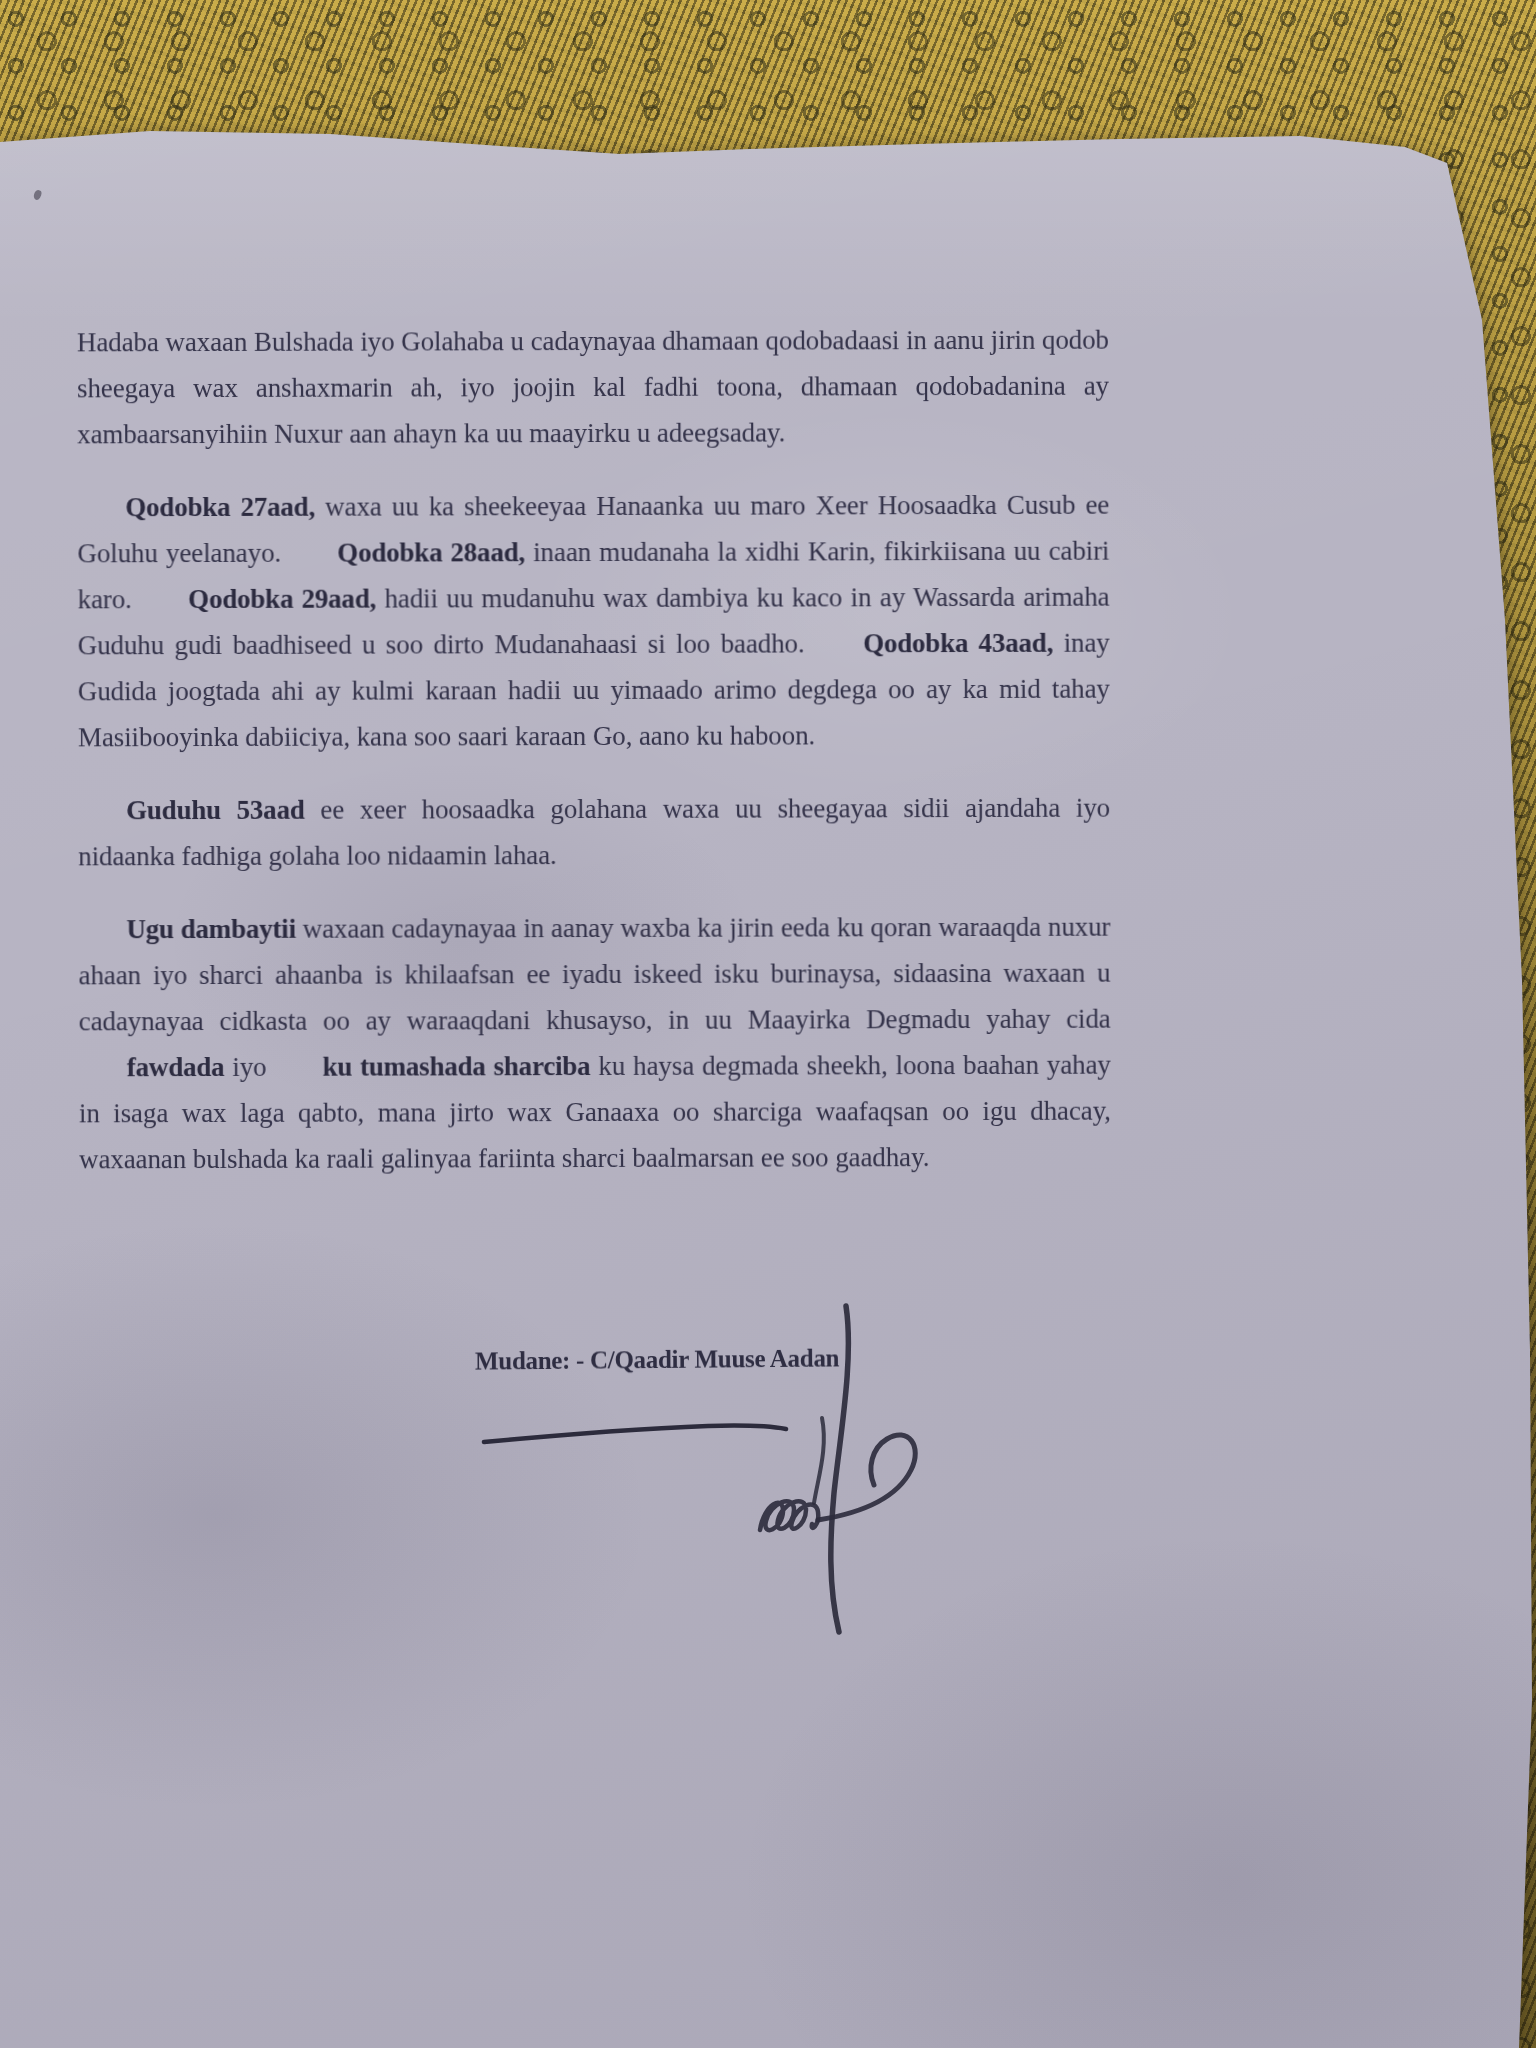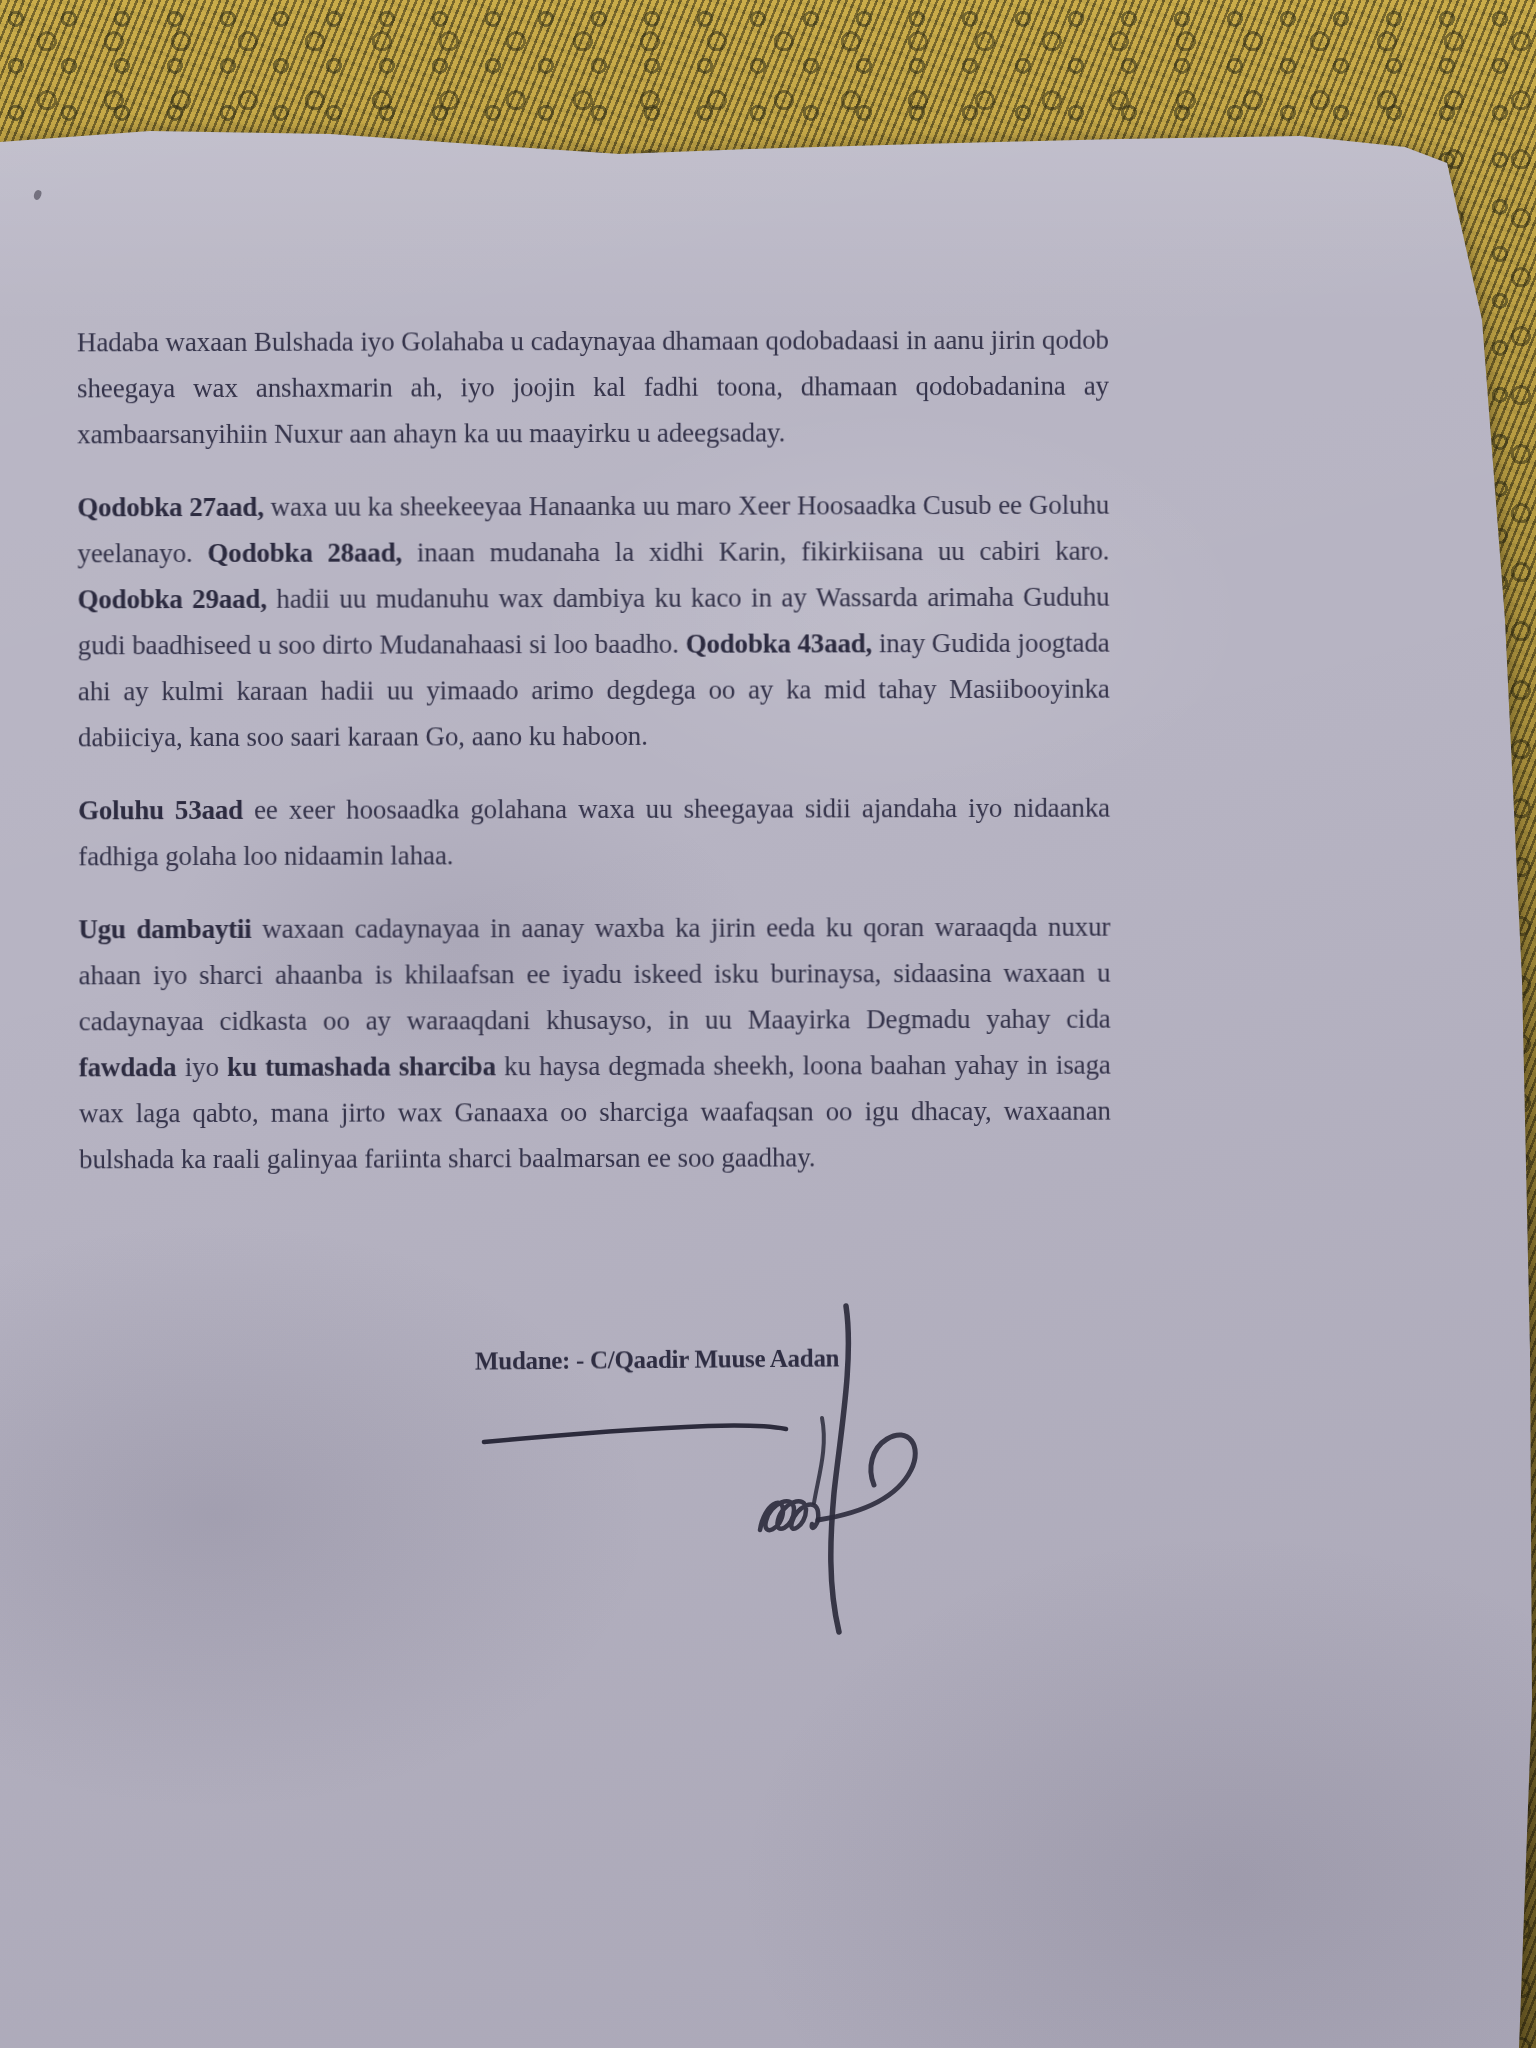--- a/index.html
+++ b/index.html
@@ -49,21 +49,21 @@
   
   .doc-text{
     position:absolute;left:78px;top:318px;width:1032px;
     color:#34334a;
     font-size:27px;line-height:46px;letter-spacing:-0.1px;
     text-align:justify;
     transform:rotate(-0.15deg);
     filter:blur(.25px);
   }
   .doc-text p{margin:0 0 27px 0;}
-  .doc-text b{color:#2c2b40;letter-spacing:-0.2px;}
+  .doc-text b{color:#2c2b40;letter-spacing:-0.2px;margin-left:48px;}
   
   .sig-label{
     position:absolute;left:475px;top:1346px;
     color:#2e2d42;font-weight:bold;font-size:25px;letter-spacing:-0.3px;
     filter:blur(.2px);
     transform:rotate(-0.5deg);
   }
   .sig-line-svg{position:absolute;left:478px;top:1412px;}
   .sig-scribble-svg{position:absolute;left:748px;top:1298px;}
   .ink{stroke:#2c2b3c;fill:none;stroke-linecap:round;stroke-linejoin:round;}
@@ -76,21 +76,21 @@
 
 <div class="paper-wrap">
   <div class="paper">
     <div class="speck"></div>
 
     <div class="doc-text">
       <p><span>Hadaba waxaan Bulshada iyo Golahaba u cadaynayaa dhamaan qodobadaasi in aanu jirin qodob sheegaya wax anshaxmarin ah, iyo joojin kal fadhi toona, dhamaan qodobadanina ay xambaarsanyihiin Nuxur aan ahayn ka uu maayirku u adeegsaday.</span></p>
 
       <p><b>Qodobka 27aad,</b><span> waxa uu ka sheekeeyaa Hanaanka uu maro Xeer Hoosaadka Cusub ee Goluhu yeelanayo. </span><b>Qodobka 28aad,</b><span> inaan mudanaha la xidhi Karin, fikirkiisana uu cabiri karo. </span><b>Qodobka 29aad,</b><span> hadii uu mudanuhu wax dambiya ku kaco in ay Wassarda arimaha Guduhu gudi baadhiseed u soo dirto Mudanahaasi si loo baadho. </span><b>Qodobka 43aad,</b><span> inay Gudida joogtada ahi ay kulmi karaan hadii uu yimaado arimo degdega oo ay ka mid tahay Masiibooyinka dabiiciya, kana soo saari karaan Go, aano ku haboon.</span></p>
 
-      <p><b>Goluhu 53aad</b><span> ee xeer hoosaadka golahana waxa uu sheegayaa sidii ajandaha iyo nidaanka fadhiga golaha loo nidaamin lahaa.</span></p>
+      <p><b>Guduhu 53aad</b><span> ee xeer hoosaadka golahana waxa uu sheegayaa sidii ajandaha iyo nidaanka fadhiga golaha loo nidaamin lahaa.</span></p>
 
       <p><b>Ugu dambaytii</b><span> waxaan cadaynayaa in aanay waxba ka jirin eeda ku qoran waraaqda nuxur ahaan iyo sharci ahaanba is khilaafsan ee iyadu iskeed isku burinaysa, sidaasina waxaan u cadaynayaa cidkasta oo ay waraaqdani khusayso, in uu Maayirka Degmadu yahay cida </span><b>fawdada</b><span> iyo </span><b>ku tumashada sharciba</b><span> ku haysa degmada sheekh, loona baahan yahay in isaga wax laga qabto, mana jirto wax Ganaaxa oo sharciga waafaqsan oo igu dhacay, waxaanan bulshada ka raali galinyaa fariinta sharci baalmarsan ee soo gaadhay.</span></p>
     </div>
 
     <div class="sig-label">Mudane: - C/Qaadir Muuse Aadan</div>
 
     <svg class="sig-line-svg" width="320" height="40" viewBox="0 0 320 40">
       <path class="ink" d="M6,30 C60,25 150,17 230,14 C262,13 292,14 308,17" stroke-width="4.5"></path>
     </svg>
 

